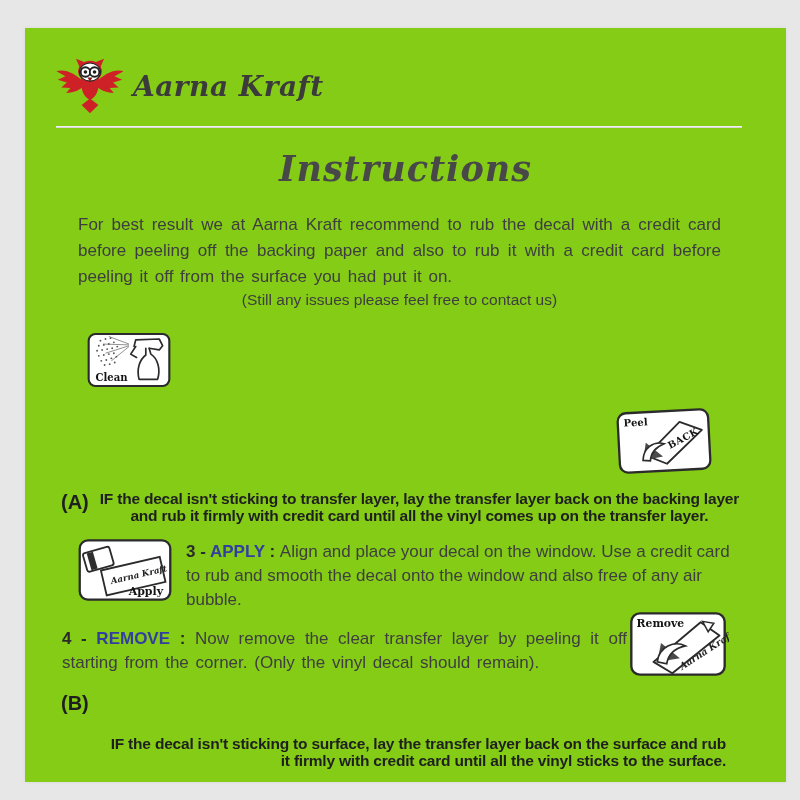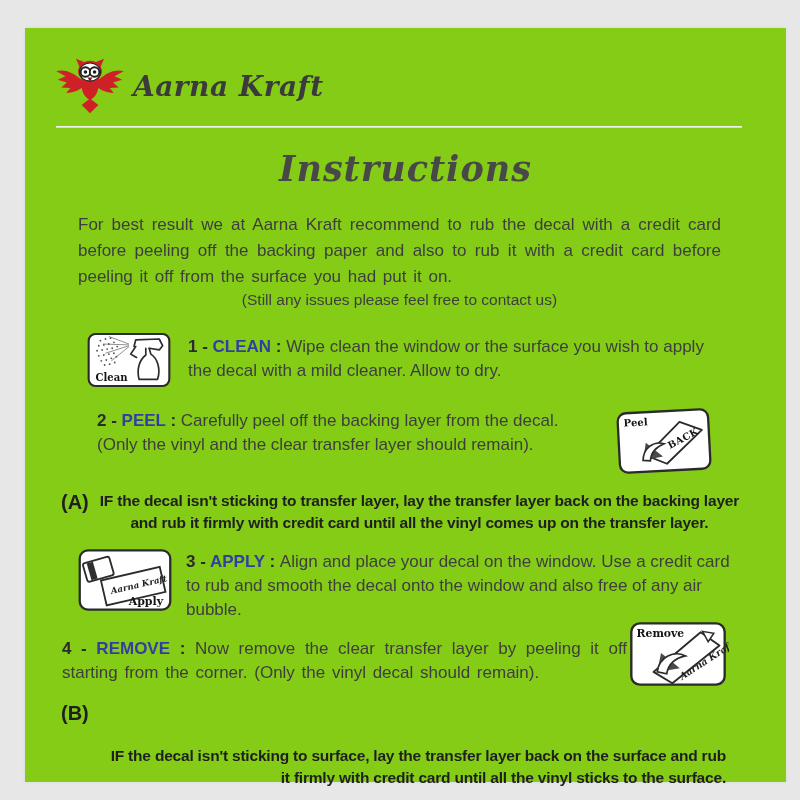--- a/index.html
+++ b/index.html
@@ -84,21 +84,21 @@
   .note { display: flex; align-items: flex-start; }
   .note-a { margin: 13px 45px 0 36px; }
   .note-b { margin: 10px 60px 0 36px; }
   .note-label {
     font-weight: bold; font-size: 20px; color: #1f1f1f;
     margin-right: 9px; line-height: 24px; flex: none;
   }
   .note-text {
     flex: 1;
     font-weight: bold; font-size: 15.5px; letter-spacing: -0.2px;
-    line-height: 22px; color: #1f1f1f;
+    line-height: 17px; color: #1f1f1f;
   }
   .note-a .note-text { text-align: center; }
   .note-b .note-text { text-align: right; margin-top: 44px; }
   
   svg .icn-label { font-family: "DejaVu Serif", serif; font-weight: bold; fill: #141414; }
   svg .icn-script { font-family: "DejaVu Serif", serif; font-style: italic; font-weight: bold; fill: #222; }
 </style>
 </head>
 <body>
 
@@ -170,30 +170,23 @@
             <circle cx="23" cy="33" r="1.1"></circle>
           <circle cx="29" cy="31" r="1.1"></circle>
             <circle cx="35" cy="29" r="1.1"></circle>
             <circle cx="21" cy="39" r="1.1"></circle>
           <circle cx="27" cy="38" r="1.1"></circle>
             <circle cx="33" cy="36" r="1.1"></circle>
         </g>
         <text class="icn-label" x="10" y="58" font-size="12">Clean</text>
       </svg>
     </span>
-    <div class="step-text">
-      <span class="step-num">1 - </span><span class="step-key">CLEAN</span><span class="step-sep"> : </span><span>Wipe clean the window or the surface you wish to apply the decal with a mild cleaner. Allow to dry.</span>
-    </div>
   </div>
 
   <div class="step-row row-peel">
-    <div class="step-text">
-      <span class="step-num">2 - </span><span class="step-key">PEEL</span><span class="step-sep"> : </span><span>Carefully peel off the backing layer from the decal.</span>
-      <div>(Only the vinyl and the clear transfer layer should remain).</div>
-    </div>
     <span class="icon-peel">
       <svg viewBox="0 0 104 70" aria-hidden="true">
         <rect x="2.5" y="2.5" width="99" height="65" rx="9" fill="#ffffff" stroke="#2b2b2b" stroke-width="2.5"></rect>
         <polygon points="32,50 70,15 94,25 54,60" fill="#ffffff" stroke="#2b2b2b" stroke-width="2" stroke-linejoin="round"></polygon>
         <polygon points="32,36 50,52 28,55" fill="#4a4a4a"></polygon>
         <path d="M28 55 C29 42 40 34 52 38 C43 41 37 46 36 56 Z" fill="#ffffff" stroke="#2b2b2b" stroke-width="1.8"></path>
         <text class="icn-label" x="58" y="44" font-size="10.5" letter-spacing="0.5" transform="rotate(-25 58 44)">BACK</text>
         <text class="icn-label" x="9" y="17" font-size="11">Peel</text>
       </svg>
     </span>

